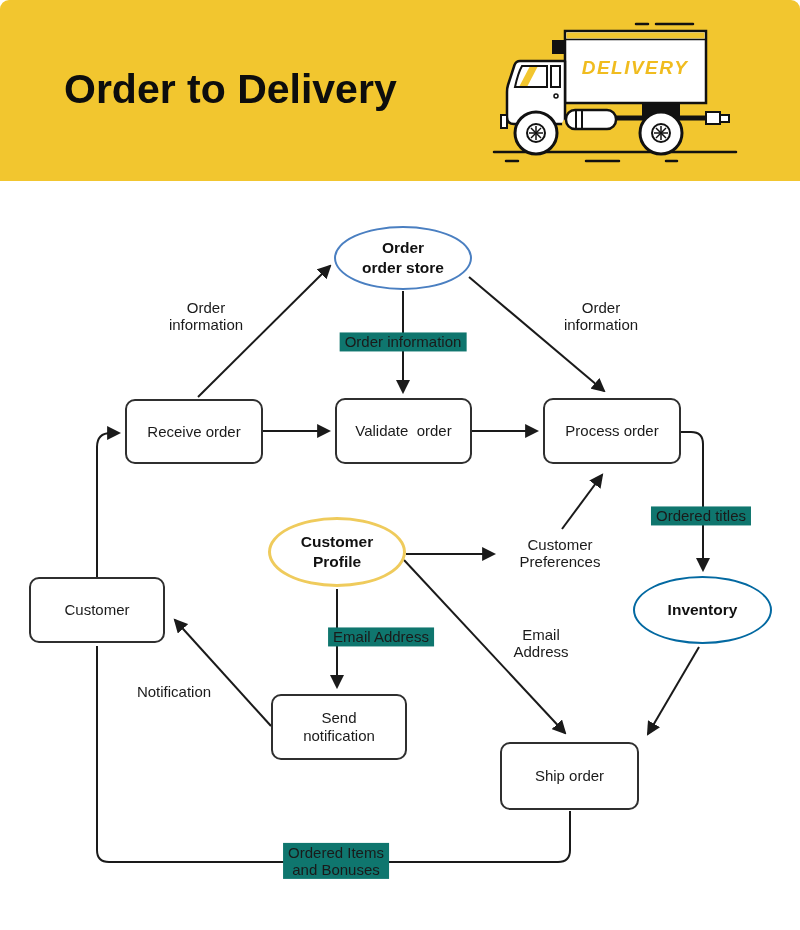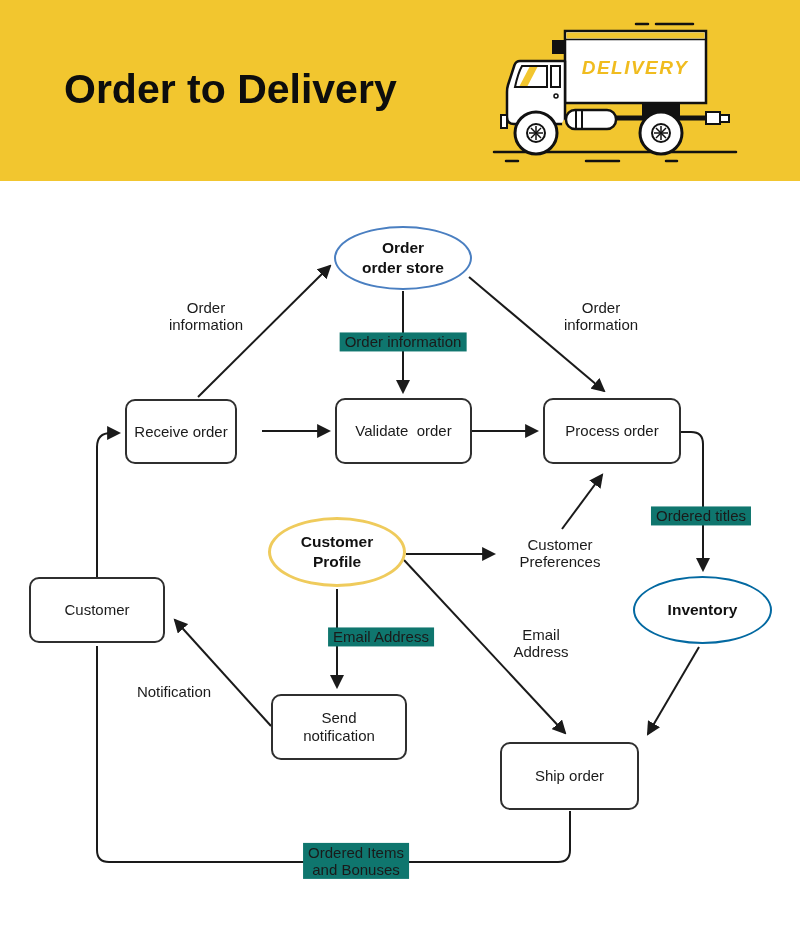--- a/index.html
+++ b/index.html
@@ -1,18 +1,18 @@
 <!DOCTYPE html>
 <html><head>
 <meta charset="utf-8">
 <style>
   html,body { margin:0; padding:0; background:#fff; }
   .canvas {
     position:relative; width:800px; height:930px; background:#ffffff;
-    font-family:"Liberation Sans", sans-serif; overflow:hidden; color:#1a1a1a;
+    font-family:"Liberation Sans", sans-serif; overflow:hidden; color:#1a1a1a;border-radius:9px;
   }
   
   .banner { position:absolute; left:0; top:0; width:800px; height:181px; background:#F2C62F; }
   .page-title {
     position:absolute; left:64px; top:66px; font-size:41px; font-weight:800;
     color:#0d0d0d; letter-spacing:0px; white-space:nowrap;
   }
   .truck-svg { position:absolute; left:486px; top:20px; }
   
   .arrow-layer { position:absolute; left:0; top:0; z-index:1; }
@@ -138,21 +138,21 @@
       <path d="M271,726 L175,620" marker-end="url(#ah)"></path>
       <path d="M570,811 L570,850 Q570,862 558,862 L109,862 Q97,862 97,850 L97,646"></path>
     </g>
   </svg>
 
   <div class="ellipse blue" style="left:334px; top:226px; width:138px; height:64px;">
     <span>Order</span>
     <span>order store</span>
   </div>
 
-  <div class="node" style="left:125px; top:399px; width:112px; height:65px;">
+  <div class="node" style="left:125px; top:399px; width:138px; height:65px;">
     <span class="txt">Receive order</span>
   </div>
 
   <div class="node" style="left:335px; top:398px; width:137px; height:66px;">
     <span class="txt">Validate  order</span>
   </div>
 
   <div class="node" style="left:543px; top:398px; width:138px; height:66px;">
     <span class="txt">Process order</span>
   </div>
@@ -200,18 +200,18 @@
 
   <div class="lbl bg" style="left:337px; top:637px;margin-left:44px;">Email Address</div>
 
   <div class="lbl" style="left:541px; top:643px;">
     <div>Email</div>
     <div>Address</div>
   </div>
 
   <div class="lbl" style="left:174px; top:692px;">Notification</div>
 
-  <div class="lbl bg" style="left:336px; top:861px;margin-left:20px;">
+  <div class="lbl bg" style="left:336px; top:861px;">
     <div>Ordered Items</div>
     <div>and Bonuses</div>
   </div>
 
 </div>
 
 </body></html>

